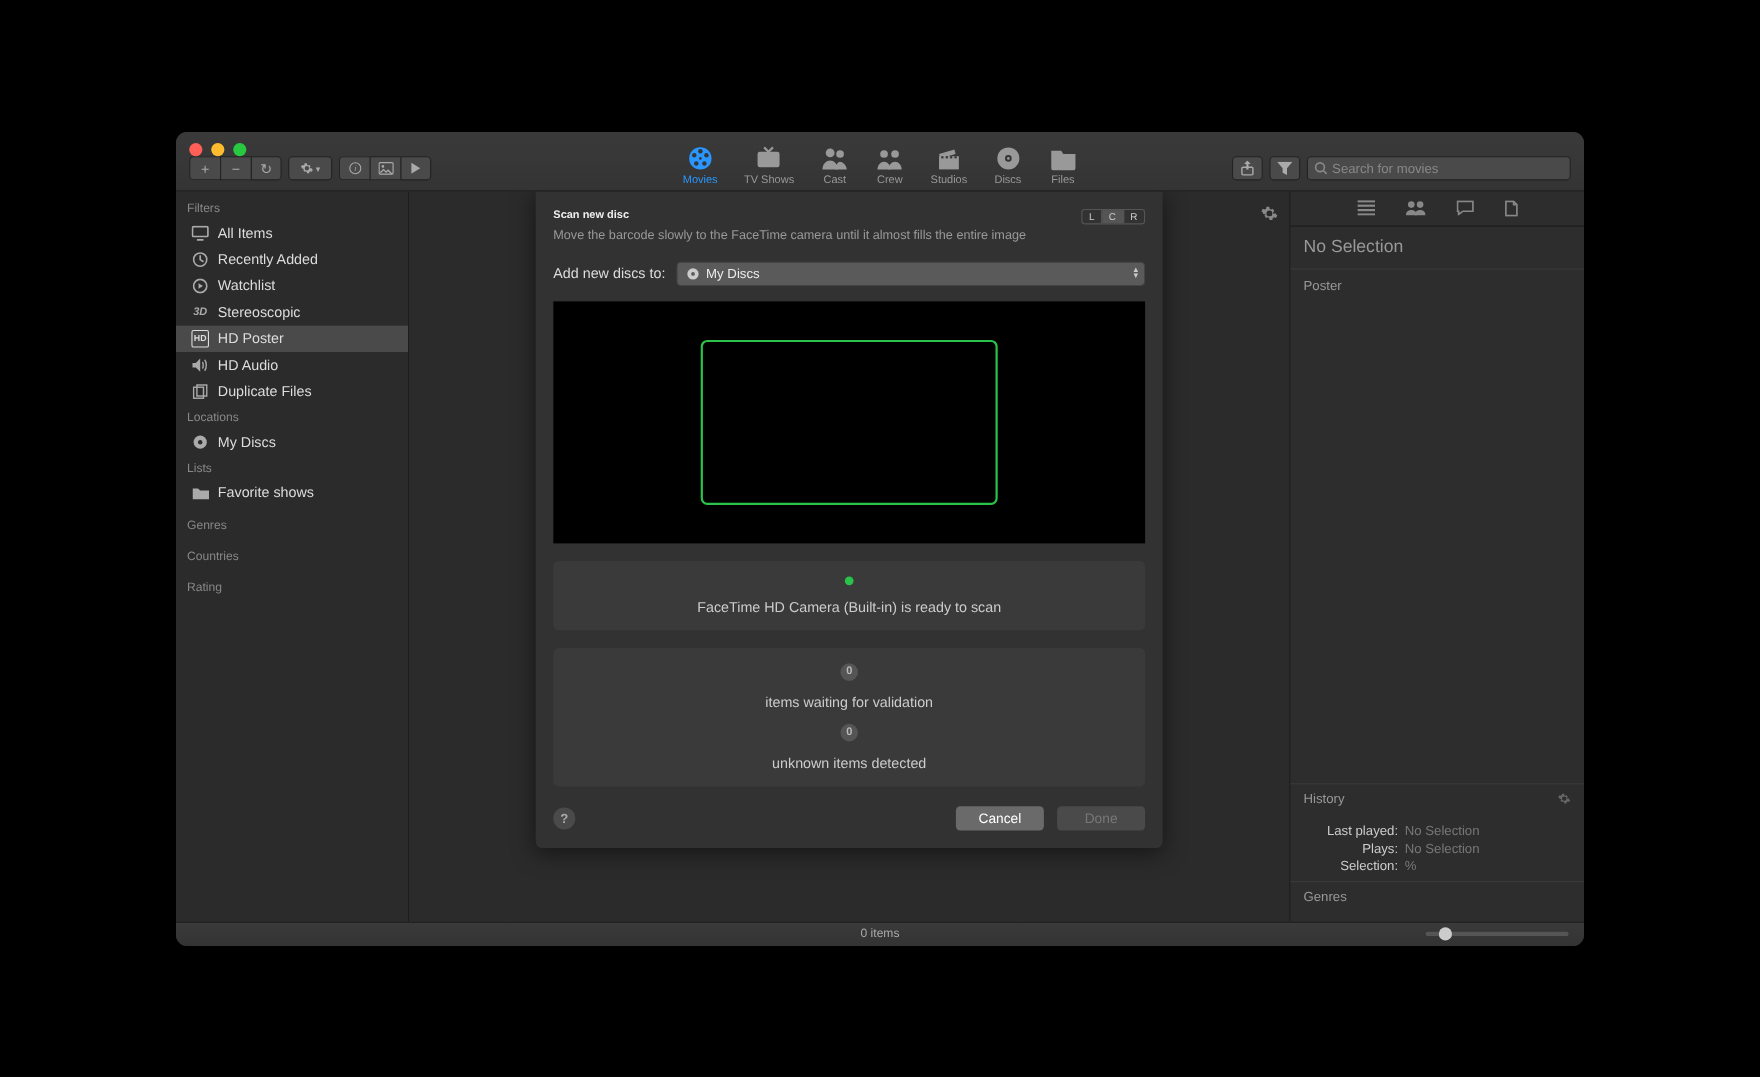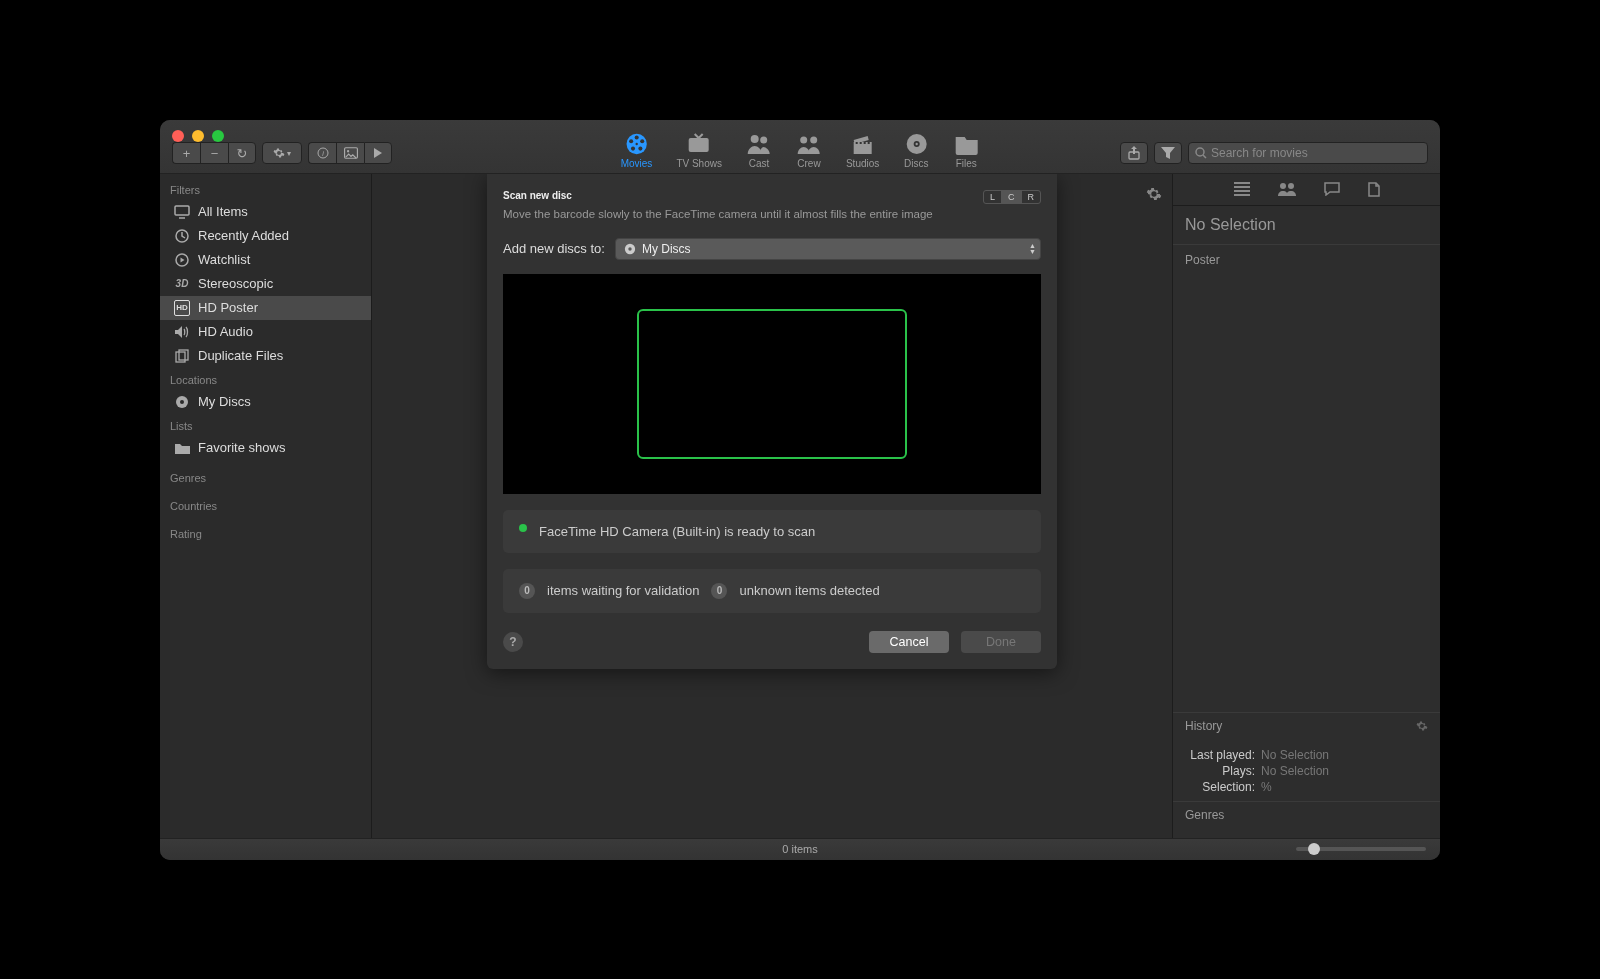--- a/index.html
+++ b/index.html
@@ -54,41 +54,41 @@
 .dlg-sub { color: #999; font-size: 11.5px; margin-top: 4px; }
 
 .dlg-row { display: flex; align-items: center; gap: 10px; margin-top: 18px; }
 .dlg-row-label { color: #ddd; font-size: 13px; }
 .select { flex: 1; height: 22px; background: #5a5a5a; border: 1px solid #444; border-radius: 4px; display: flex; align-items: center; padding: 0 8px; color: #eee; font-size: 12px; gap: 6px; position: relative; }
 .select .arrows { position: absolute; right: 4px; display: flex; flex-direction: column; font-size: 7px; line-height: 6px; color: #ccc; }
 
 .camera { margin-top: 14px; height: 220px; background: #000; display: flex; align-items: center; justify-content: center; }
 .frame { width: 270px; height: 150px; border: 2px solid #2ac24a; border-radius: 6px; }
 
-.info-box { margin-top: 16px; background: #3a3a3a; border-radius: 5px; padding: 14px 16px; display: flex; align-items: flex-start; gap: 12px; color: #ccc; font-size: 13px; }
+.info-box { margin-top: 16px; background: #3a3a3a; border-radius: 5px; padding: 14px 16px; display: flex; align-items: center; gap: 12px; color: #ccc; font-size: 13px; flex-direction: column; }
 .dot-green { width: 8px; height: 8px; background: #2ac24a; border-radius: 50%; }
 .badge-zero { width: 16px; height: 16px; border-radius: 50%; background: #555; color: #bbb; font-size: 10px; display: flex; align-items: center; justify-content: center; font-weight: bold; }
 
 .dlg-footer { display: flex; justify-content: space-between; align-items: center; margin-top: 18px; }
 .help { width: 20px; height: 20px; border-radius: 50%; background: #4a4a4a; color: #aaa; display: flex; align-items: center; justify-content: center; font-size: 12px; font-weight: bold; cursor: pointer; }
 .btns { display: flex; gap: 12px; }
 .btn { width: 80px; height: 22px; border-radius: 4px; display: flex; align-items: center; justify-content: center; font-size: 12.5px; cursor: pointer; }
 .btn.cancel { background: #6a6a6a; color: #fff; }
 .btn.done { background: #4a4a4a; color: #777; }
 
 .inspector { width: 268px; background: #2d2d2d; border-left: 1px solid #1c1c1c; display: flex; flex-direction: column; }
 .insp-tabs { height: 32px; border-bottom: 1px solid #1c1c1c; display: flex; align-items: center; justify-content: center; gap: 28px; color: #888; }
 .insp-tabs .it { cursor: pointer; }
 .insp-head { color: #999; font-size: 16px; padding: 10px 12px; border-bottom: 1px solid #3a3a3a; }
 .insp-sec { padding: 8px 12px; color: #999; font-size: 12px; }
 .insp-sec-h { display: flex; justify-content: space-between; align-items: center; border-top: 1px solid #3a3a3a; padding-top: 6px; }
 .poster-area { flex: 1; }
 .hist-rows { padding: 6px 12px; font-size: 12px; }
 .hist-row { display: flex; gap: 6px; padding: 1px 0; }
-.hist-row .k { width: 70px; text-align: right; color: #ccc; }
+.hist-row .k { width: 70px; text-align: right; color: #ccc; margin-left: 16px; }
 .hist-row .v { color: #777; }
 
 .statusbar { height: 22px; background: linear-gradient(#3a3a3a,#333); border-top: 1px solid #222; display: flex; align-items: center; justify-content: center; color: #aaa; font-size: 11px; position: relative; }
 .zoom { position: absolute; right: 14px; width: 130px; height: 4px; background: #555; border-radius: 2px; }
 .zoom .thumb { position: absolute; left: 12px; top: -4px; width: 12px; height: 12px; background: #ccc; border-radius: 50%; }
 
 svg { display: block; }
 </style>
 </head>
 <body>

